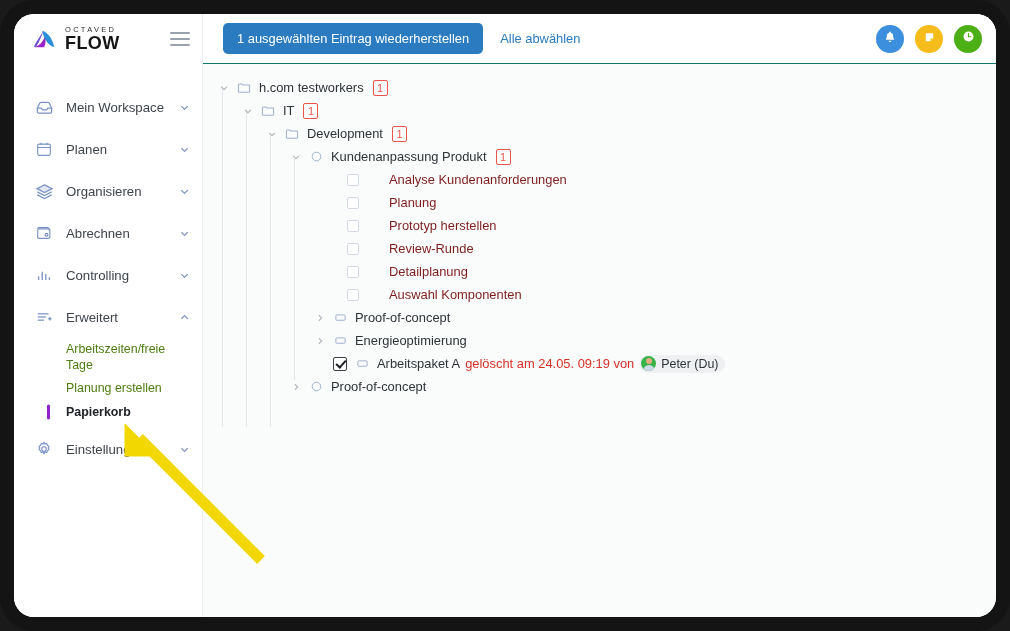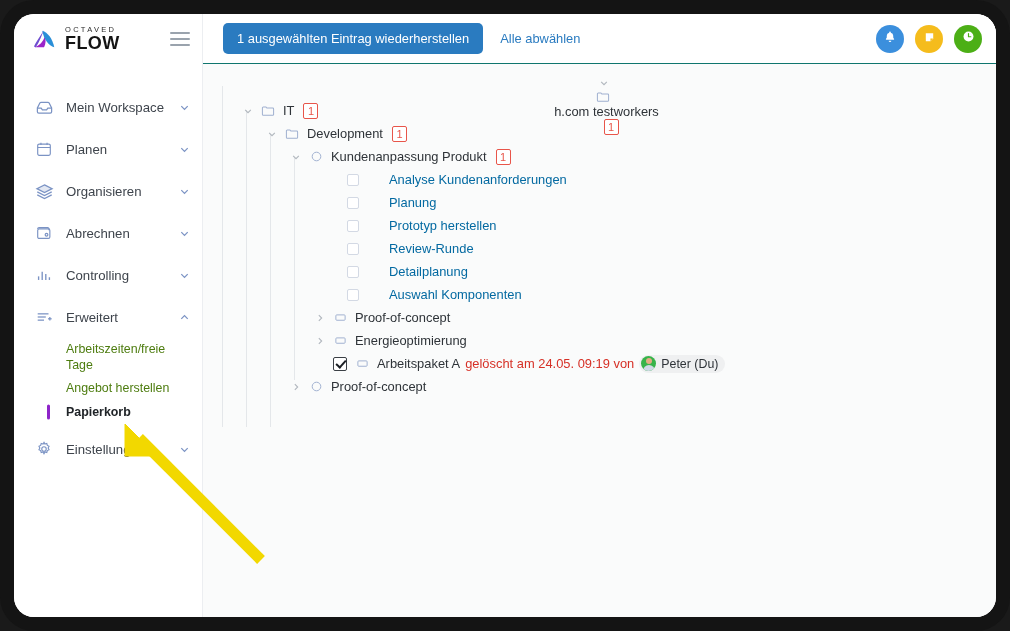--- a/index.html
+++ b/index.html
@@ -282,21 +282,21 @@
   .node-ic {
     width: 14px; height: 14px;
     flex: 0 0 14px;
     margin-right: 8px;
     display: flex;
     align-items: center;
     justify-content: center;
     color: #9fb0d0;
   }
   .row .txt { color: #2e3338; }
-  .row.dim .txt { color: #0369a1; }
+  .row.dim .txt { color: #7f1d1d; }
   .row.dim .chk { border-color: #d3d9e4; }
   .badge {
     display: inline-block;
     margin-left: 9px;
     min-width: 15px;
     height: 16px;
     line-height: 14px;
     padding: 0 3px;
     border: 1px solid #e8554a;
     color: #e8554a;
@@ -477,21 +477,21 @@
         <span class="lbl">Erweitert</span>
         <span class="chev">
           <svg viewBox="0 0 12 12" width="11" height="11" fill="none" stroke="currentColor" stroke-width="1.4">
                 <path d="M2.5 7.5 L6 4 L9.5 7.5"></path>
               </svg>
         </span>
       </div>
 
       <div class="sub-list">
         <div class="sub-item multiline">Arbeitszeiten/freie Tage</div>
-        <div class="sub-item">Angebot herstellen</div>
+        <div class="sub-item">Planung erstellen</div>
         <div class="sub-item active" style="--accent: #8e24c9;">Papierkorb</div>
       </div>
 
       <div class="nav-item">
         <span class="ic">
           <svg viewBox="0 0 20 20" width="18" height="18" fill="none" stroke="currentColor" stroke-width="1.25">
             <circle cx="10" cy="10" r="2.5"></circle>
             <path d="M10 2.6 l1 1.9 2.1 -0.6 0.6 2.1 1.9 1 -1 1.9 1 1.9 -1.9 1 -0.6 2.1 -2.1 -0.6 -1 1.9 -1 -1.9 -2.1 0.6 -0.6 -2.1 -1.9 -1 1 -1.9 -1 -1.9 1.9 -1 0.6 -2.1 2.1 0.6 Z"></path>
           </svg>
         </span>
@@ -542,21 +542,21 @@
     </div>
 
     <div class="tree-wrap">
 
       <div class="guide" style="left:19px; top:22px; height:341px;"></div>
       <div class="guide" style="left:43px; top:46px; height:317px;"></div>
       <div class="guide" style="left:67px; top:70px; height:293px;"></div>
       <div class="guide" style="left:91px; top:94px; height:222px;"></div>
 
       <div id="tree-rows">
-            <div class="row" style="padding-left: 14px; flex-direction: column;">
+            <div class="row" style="padding-left: 14px;">
               <span class="toggle">
                 <svg viewBox="0 0 12 12" width="10" height="10" fill="none" stroke="currentColor" stroke-width="1.3">
                   <path d="M2.6 4.6 L6 8 L9.4 4.6"></path>
                 </svg>
               </span>
               <span class="node-ic">
                 <svg viewBox="0 0 16 16" width="14" height="14" fill="none" stroke="currentColor" stroke-width="1.15">
                   <path d="M1.6 4.4 a1 1 0 0 1 1 -1 h3 l1.1 1.3 h6.7 a1 1 0 0 1 1 1 v6.2 a1 1 0 0 1 -1 1 H2.6 a1 1 0 0 1 -1 -1 Z"></path>
                 </svg>
               </span>

